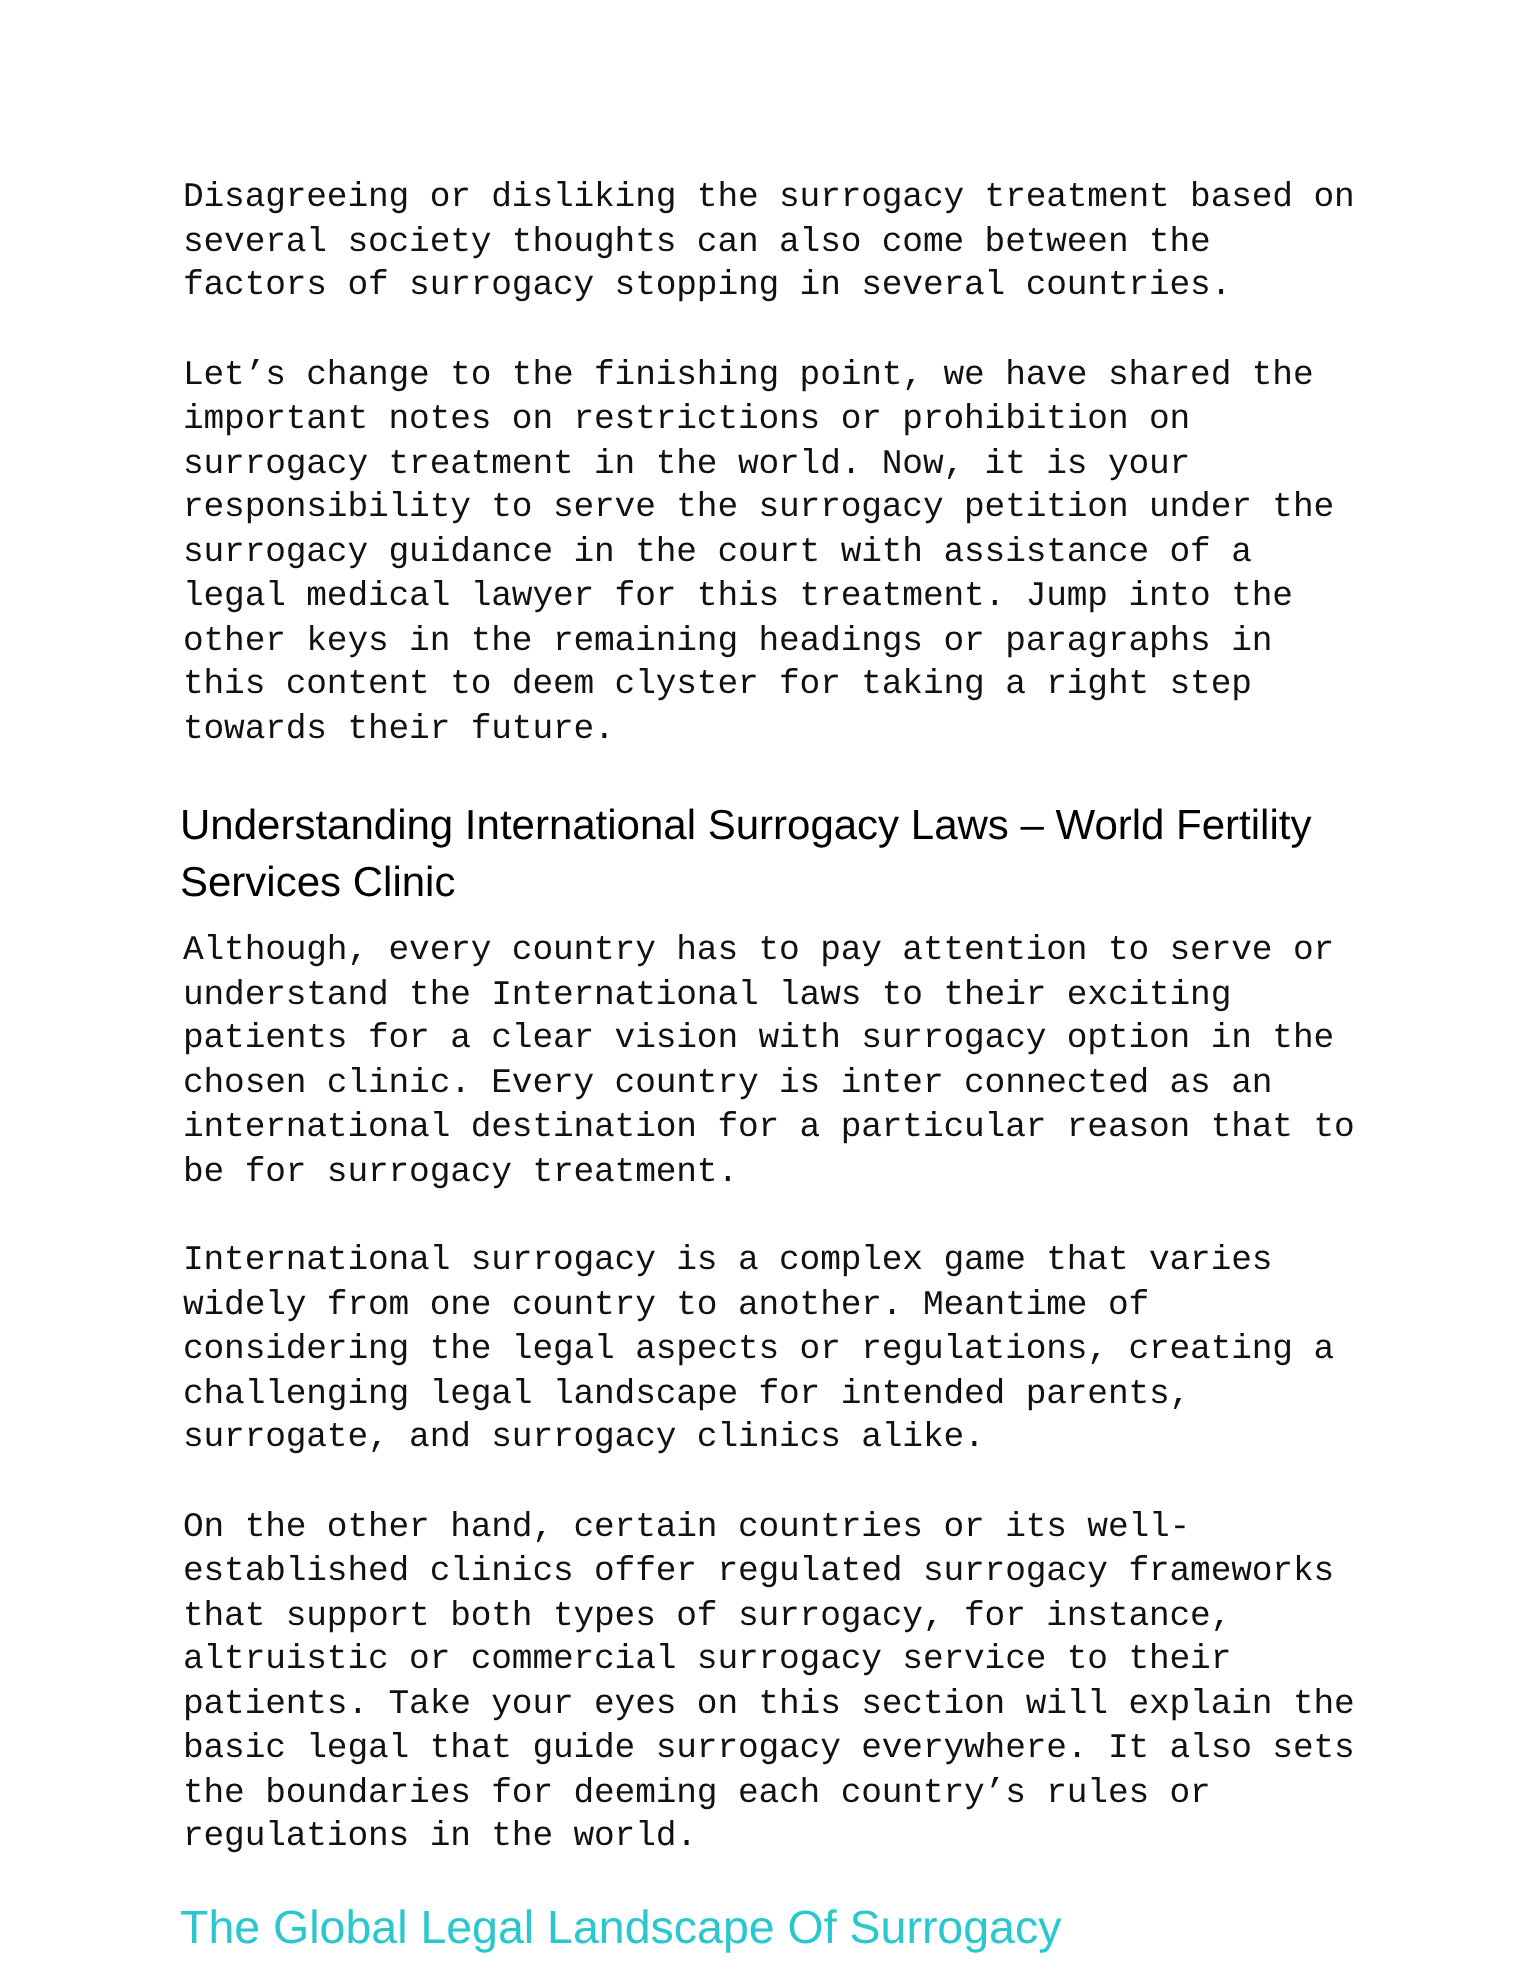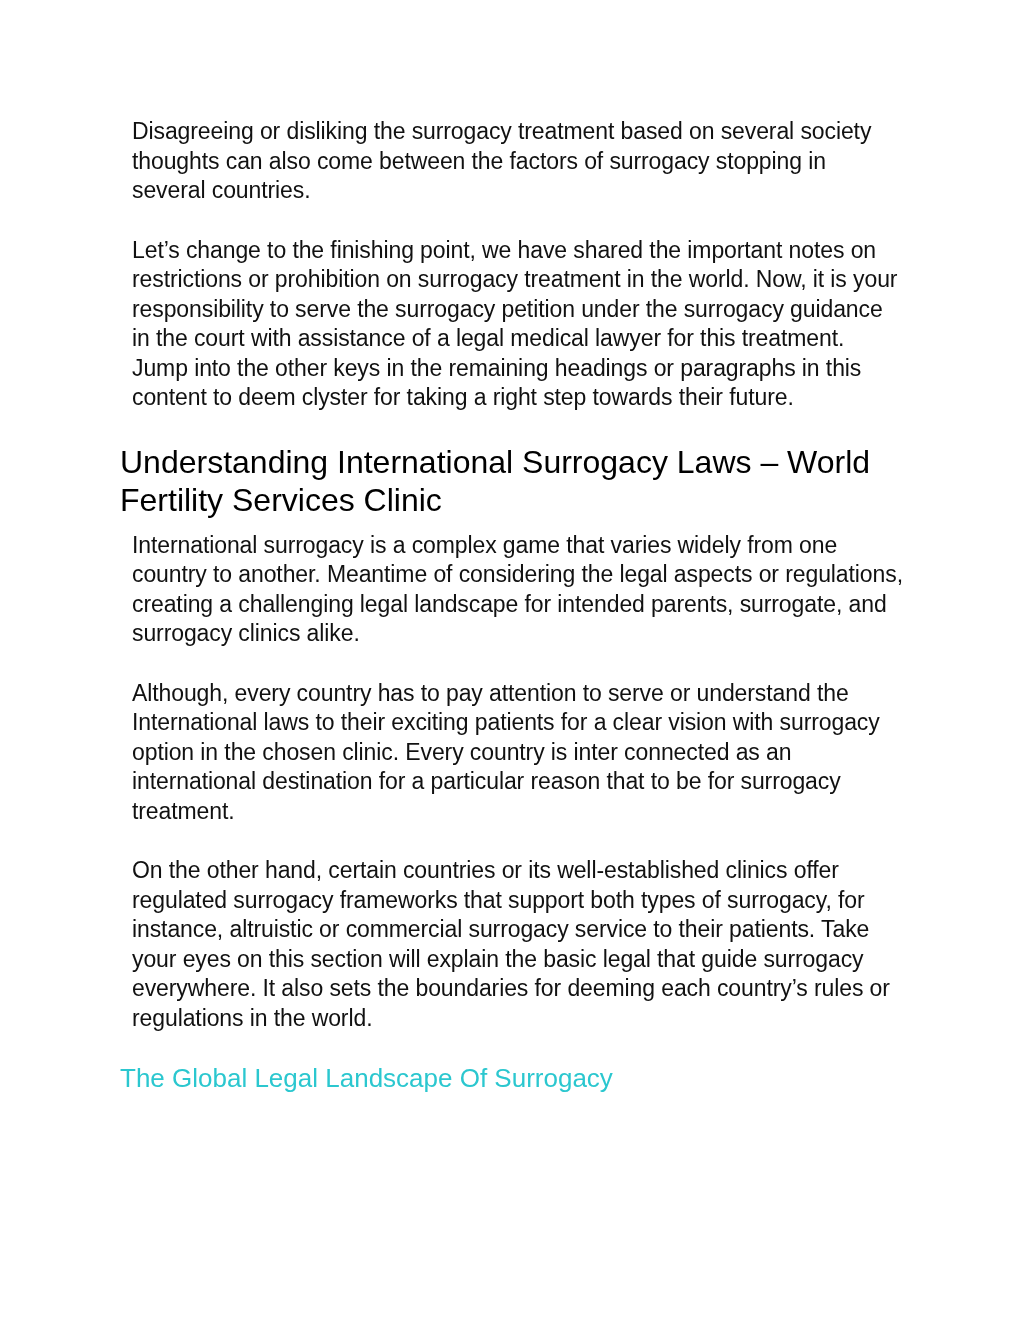--- a/index.html
+++ b/index.html
@@ -13,58 +13,58 @@
     position: relative;
   }
   .page {
     box-sizing: border-box;
     width: 1024px;
     min-height: 1325px;
     background: #ffffff;
     padding: 117px 120px 40px 120px;
   }
   .body-para {
-    font-family: Liberation Sans, sans-serif;
+    font-family: Liberation Mono, monospace;
     font-size: 23px;
     line-height: 29.5px;
     letter-spacing: -0.1px;
     color: #111111;
-    margin: 0 0 30px 12px;
+    margin: 0 0 30px 2px;
     text-align: left;
   }
   .heading-h2 {
     font-family: "Liberation Sans", "DejaVu Sans", sans-serif;
-    font-size: 32px;
+    font-size: 28px;
     line-height: 38px;
     font-weight: 400;
     color: #000000;
     margin: 6px 0 12px 0;
   }
   .heading-h3 {
     font-family: "Liberation Sans", "DejaVu Sans", sans-serif;
-    font-size: 26px;
+    font-size: 31px;
     line-height: 30px;
     font-weight: 400;
     color: #2bc7cf;
     margin: 0 0 15px 0;
   }
 </style>
 </head>
 <body>
 
 <div class="page">
 
   <p class="body-para">Disagreeing or disliking the surrogacy treatment based on several society thoughts can also come between the factors of surrogacy stopping in several countries.</p>
 
   <p class="body-para">Let’s change to the finishing point, we have shared the important notes on restrictions or prohibition on surrogacy treatment in the world. Now, it is your responsibility to serve the surrogacy petition under the surrogacy guidance in the court with assistance of a legal medical lawyer for this treatment. Jump into the other keys in the remaining headings or paragraphs in this content to deem clyster for taking a right step towards their future.</p>
 
   <h2 class="heading-h2">Understanding International Surrogacy Laws – World Fertility Services Clinic</h2>
 
+  <p class="body-para">Although, every country has to pay attention to serve or understand the International laws to their exciting patients for a clear vision with surrogacy option in the chosen clinic. Every country is inter connected as an international destination for a particular reason that to be for surrogacy treatment.</p>
+
   <p class="body-para">International surrogacy is a complex game that varies widely from one country to another. Meantime of considering the legal aspects or regulations, creating a challenging legal landscape for intended parents, surrogate, and surrogacy clinics alike.</p>
-
-  <p class="body-para">Although, every country has to pay attention to serve or understand the International laws to their exciting patients for a clear vision with surrogacy option in the chosen clinic. Every country is inter connected as an international destination for a particular reason that to be for surrogacy treatment.</p>
 
   <p class="body-para">On the other hand, certain countries or its well-established clinics offer regulated surrogacy frameworks that support both types of surrogacy, for instance, altruistic or commercial surrogacy service to their patients. Take your eyes on this section will explain the basic legal that guide surrogacy everywhere. It also sets the boundaries for deeming each country’s rules or regulations in the world.</p>
 
   <h3 class="heading-h3">The Global Legal Landscape Of Surrogacy</h3>
 
 
 </div>
 
 </body></html>

